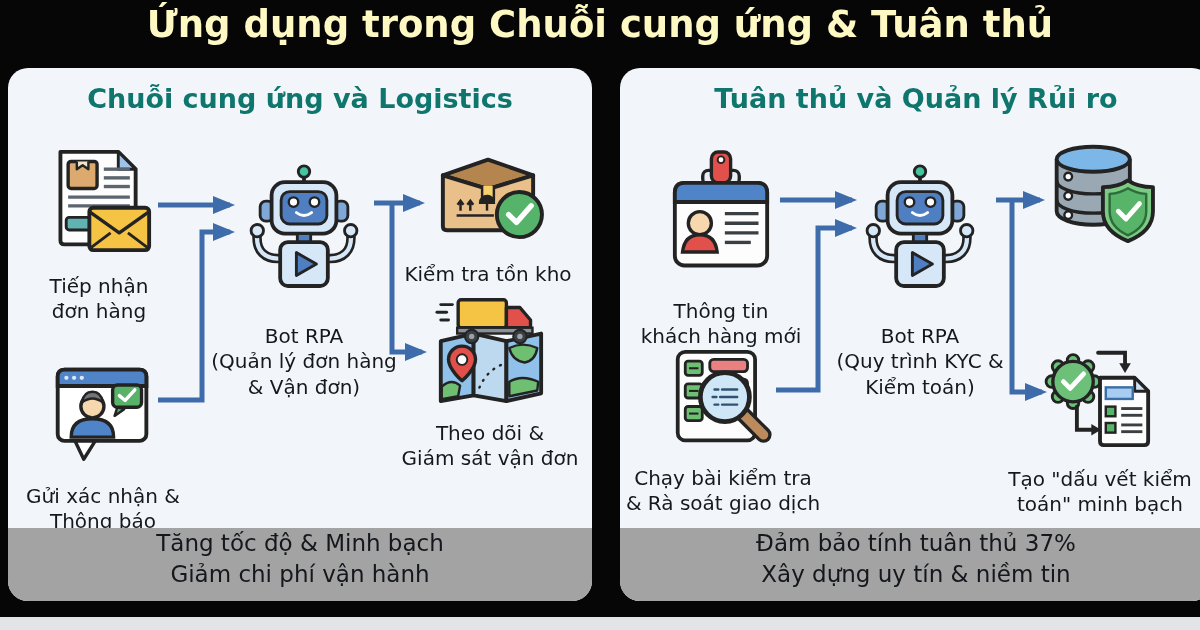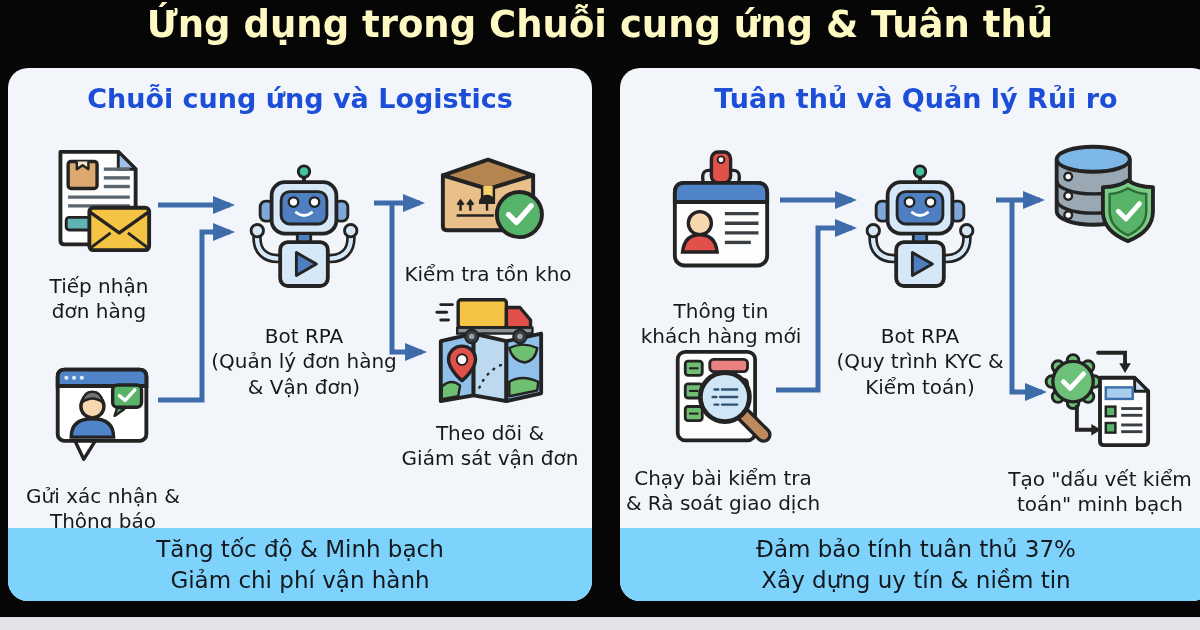--- a/index.html
+++ b/index.html
@@ -15,30 +15,30 @@
     text-align:center;font-size:37px;font-weight:bold;color:#fef9c3;
   }
   .panel{
     position:absolute;top:68px;height:533px;
     background:#f2f6fa;border-radius:20px;
   }
   .panel-left{left:8px;width:584px}
   .panel-right{left:620px;width:592px}
   .phead{
     position:absolute;top:15px;left:0;width:100%;
-    text-align:center;font-size:27px;font-weight:bold;color:#1d4ed8;
+    text-align:center;font-size:27px;font-weight:bold;color:#0f766e;
   }
   .flow{position:absolute;left:0;top:0;width:100%;height:100%;pointer-events:none}
   .node{position:absolute;display:flex;flex-direction:column;align-items:center;gap:18px}
   .lbl{text-align:center;font-size:20px;line-height:1.27;color:#17181b}
   .lbl span{display:block;white-space:nowrap}
   .band{
     position:absolute;left:0;bottom:0;width:100%;height:73px;
-    background:#7dd3fc;border-radius:0 0 20px 20px;
-    display:flex;flex-direction:column;justify-content:center;
+    background:#a3a3a3;border-radius:0 0 20px 20px;
+    display:flex;flex-direction:column;justify-content:flex-start;
     text-align:center;font-size:23px;line-height:1.33;color:#14171b;
   }
   .band span{display:block}
   .strip{position:absolute;left:0;bottom:0;width:100%;height:13px;background:#e3e4e7}
 </style>
 </head>
 <body>
 
 <h1 class="title">Ứng dụng trong Chuỗi cung ứng &amp; Tuân thủ</h1>
 

